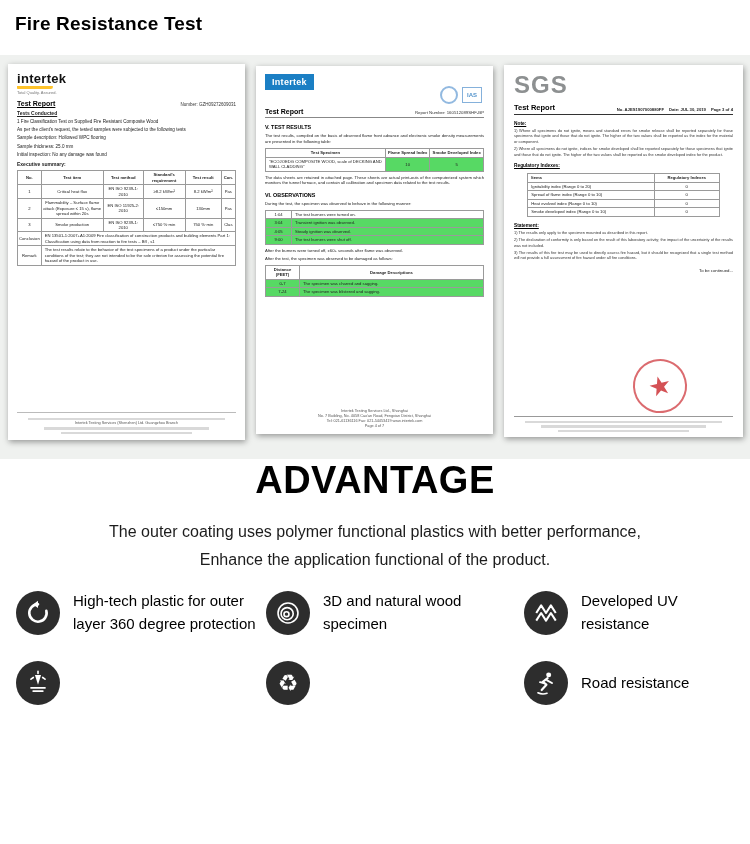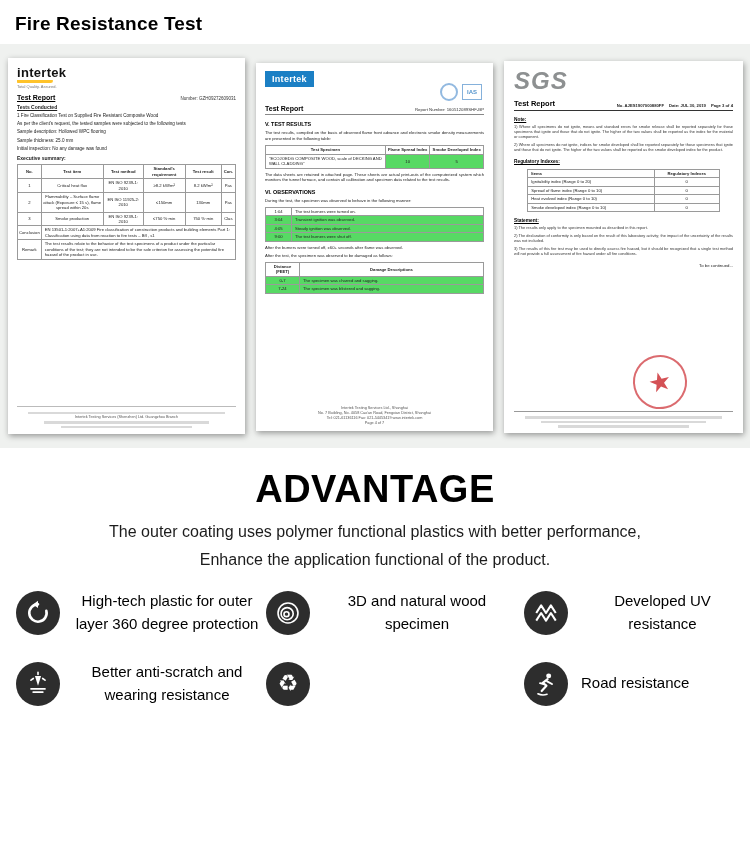--- a/index.html
+++ b/index.html
@@ -1,24 +1,24 @@
 <!DOCTYPE html>
 <html><head>
 <meta charset="utf-8">
 <style>
 *{margin:0;padding:0;box-sizing:border-box}
 html,body{width:750px;background:#fff}
 body{font-family:"Liberation Sans",sans-serif;color:#000}
 .page{width:750px;height:844px;position:relative;overflow:hidden;background:#fff}
 
 
-.fire-title{font-size:19px;font-weight:700;padding:13px 0 9px 15px;letter-spacing:.2px}
-
-
-.docs-band{background:#eff1ef;display:flex;gap:11px;padding:9px 8px;height:404px;align-items:center}
+.fire-title{font-size:19px;font-weight:700;padding:13px 0 20px 15px;letter-spacing:.2px}
+
+
+.docs-band{background:#eff1ef;display:flex;gap:11px;padding:9px 8px;height:404px;align-items:flex-start}
 .doc{background:#fff;box-shadow:1px 2px 6px rgba(0,0,0,.38);position:relative;overflow:hidden;flex:0 0 auto}
 
 
 .doc1{width:237px;height:376px;padding:8px 9px}
 .itk-word{font-weight:700;font-size:13px;letter-spacing:.3px;color:#111;line-height:1}
 .itk-swoosh{width:36px;height:3px;background:#ffc32b;border-radius:0 2px 6px 2px;margin-top:1px}
 .itk-tag{font-size:4px;color:#777;margin-top:1px}
 .d1-head{display:flex;justify-content:space-between;align-items:flex-end;margin-top:5px}
 .d1-tr{font-size:7px;font-weight:700;text-decoration:underline}
 .d1-num{font-size:4.5px;color:#333}
@@ -56,38 +56,38 @@
 .hl{background:#57d964}
 .d2-obs{margin-top:3px}
 .d2-obs td:first-child{width:26px}
 .tl{text-align:left !important;padding-left:3px !important}
 .d2-dmg{margin-top:3px}
 .d2-dmg th:nth-child(1){width:34px}
 .d2-footer{position:absolute;bottom:6px;left:9px;right:9px;text-align:center}
 
 
 .doc3{width:239px;height:372px;padding:8px 10px;margin-top:1px}
-.sgs-logo{font-size:24px;font-weight:800;color:#8d9091;letter-spacing:1px;line-height:1;font-style:italic}
+.sgs-logo{font-size:24px;font-weight:800;color:#8d9091;letter-spacing:1px;line-height:1;}
 .d3-head{display:flex;justify-content:space-between;align-items:flex-end;margin-top:6px;border-bottom:1.5px solid #333;padding-bottom:2px}
 .d3-tr{font-size:7.5px;font-weight:700}
 .d3-meta{font-size:4.2px;color:#222;display:flex;gap:5px;font-weight:700}
 .d3-label{font-size:4.8px;font-weight:700;margin-top:6px;text-decoration:underline}
 .d3-p{font-size:3.9px;color:#333;line-height:1.4;margin-top:2px;text-align:justify}
 .d3-table{margin:5px auto 0;width:88%}
 .d3-table td:first-child,.d3-table th:first-child{text-align:left;padding-left:3px}
 .d3-table th:nth-child(2){width:34%}
 .d3-continued{font-size:4.3px;text-align:right;margin-top:7px;color:#222}
 .red-seal{position:absolute;bottom:24px;left:54%;width:54px;height:54px;border:2.5px solid rgba(205,50,55,.72);border-radius:50%;color:rgba(205,50,55,.85);display:flex;align-items:center;justify-content:center;font-size:26px;transform:rotate(-14deg)}
 .d3-footer{position:absolute;bottom:5px;left:10px;right:10px;border-top:1px solid #999;padding-top:2px}
 
 
-.advantage{text-align:center;padding-top:20px}
+.advantage{text-align:center;}
 .adv-title{font-size:38px;font-weight:800;letter-spacing:.5px;color:#000}
-.adv-sub{font-size:16px;color:#1c1c1c;line-height:1.75;margin-top:7px}
-.features{display:grid;grid-template-columns:250px 258px 220px;padding:16px 0 0 16px;row-gap:26px;text-align:center}
+.adv-sub{font-size:16px;color:#1c1c1c;line-height:1.75;margin-top:16px}
+.features{display:grid;grid-template-columns:250px 258px 220px;padding:16px 0 0 16px;row-gap:26px;text-align:left}
 .feature{display:flex;align-items:center;gap:13px}
 .f-icon{width:44px;height:44px;border-radius:50%;background:#2d2d2d;display:flex;align-items:center;justify-content:center;flex:0 0 44px;color:#fff}
 .f-glyph{font-size:23px;line-height:1;color:#fff}
 .f-label{font-size:15px;color:#000;line-height:1.5;max-width:188px}
 </style>
 </head>
 <body>
 
 <div class="page">
 
@@ -339,21 +339,20 @@
 
 
       <div class="feature">
         <span class="f-icon">
           <svg viewBox="0 0 24 24" width="26" height="26">
             <polygon points="9.2,4.5 14.8,4.5 12,13.5" fill="#fff"></polygon>
             <path d="M5.5 8.5l2.2-1.6M18.5 8.5l-2.2-1.6M12 1.2v2" stroke="#fff" stroke-width="1.5" stroke-linecap="round"></path>
             <path d="M5.5 16.5h13M7.5 19.5h9" stroke="#fff" stroke-width="1.5" stroke-linecap="round"></path>
           </svg>
         </span>
-        <span class="f-label">Better anti-scratch and wearing resistance</span>
       </div>
 
       <div class="feature">
         <span class="f-icon">
           <span class="f-glyph">♻</span>
         </span>
       </div>
 
       <div class="feature">
         <span class="f-icon">

